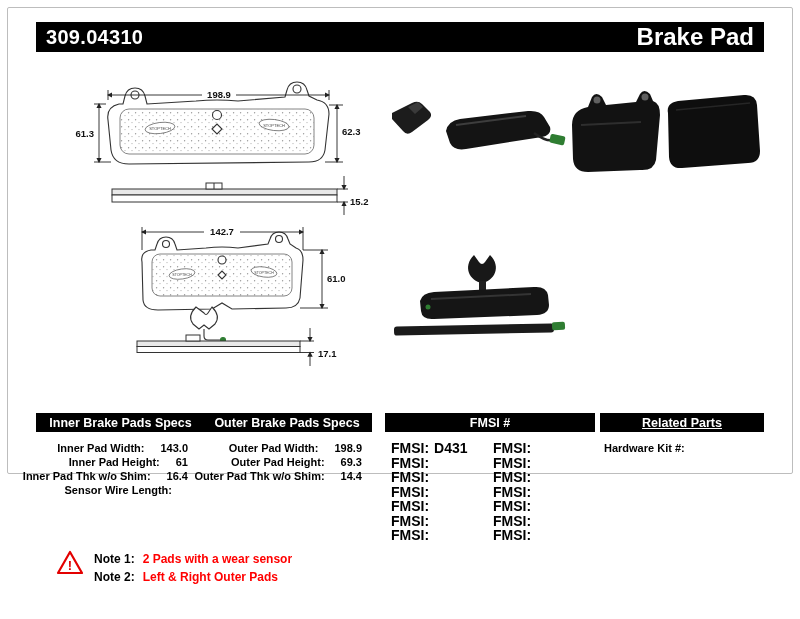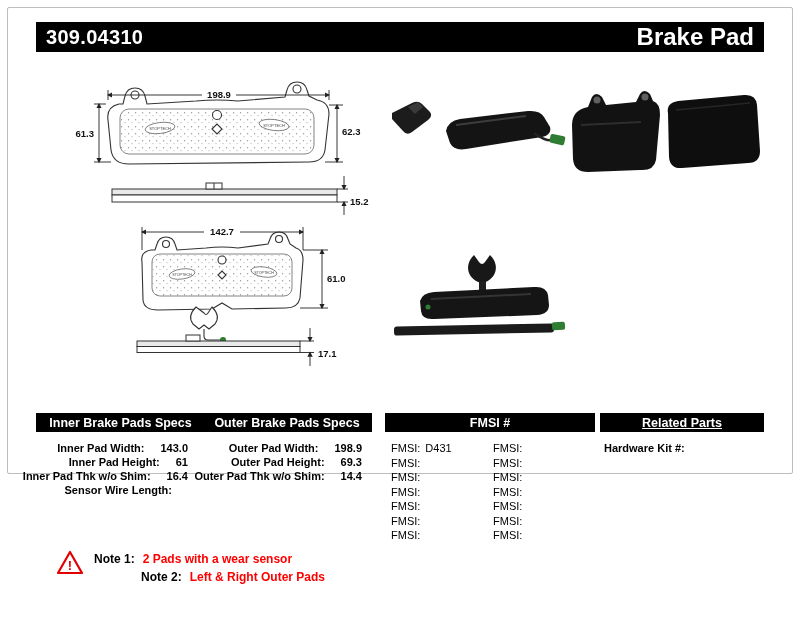--- a/index.html
+++ b/index.html
@@ -23,27 +23,27 @@
   #hdr-fmsi    { left:385px; width:210px; }
   #hdr-related { left:600px; width:164px;text-decoration:underline; }
 
   .spec-lines { position:absolute; top:441px; font-size:11px; font-weight:bold; color:#000; }
   .spec-line { height:14px; line-height:14px; display:flex; justify-content:flex-end; gap:16px; white-space:nowrap; }
   #col-inner { left:36px; width:152px; }
   #col-outer { left:210px; width:152px; }
   #col-related { left:604px; width:156px; }
   #col-related .spec-line { justify-content:flex-start; }
 
-  #col-fmsi { position:absolute; left:391px; top:441px; width:204px; font-size:11px; font-weight:normal; }
+  #col-fmsi { position:absolute; left:391px; top:441px; width:204px; font-size:14px; font-weight:bold; }
   .fmsi-row { display:flex; height:14.5px; line-height:14.5px; }
   .fmsi-cell { width:102px; display:flex; gap:5px; white-space:nowrap; }
 
   .note-line { position:absolute; display:flex; gap:8px; font-size:12px; font-weight:bold; white-space:nowrap; }
   #note1 { left:94px; top:552px; }
-  #note2 { left:94px; top:570px;margin-left:47px; }
+  #note2 { left:94px; top:570px; }
   .note-text { color:#ff0000; }
   .warn-triangle { position:absolute; left:56px; top:550px; }
 </style>
 </head>
 <body>
 
 <div class="page">
   <div class="frame"></div>
 
   <div class="header-bar">

